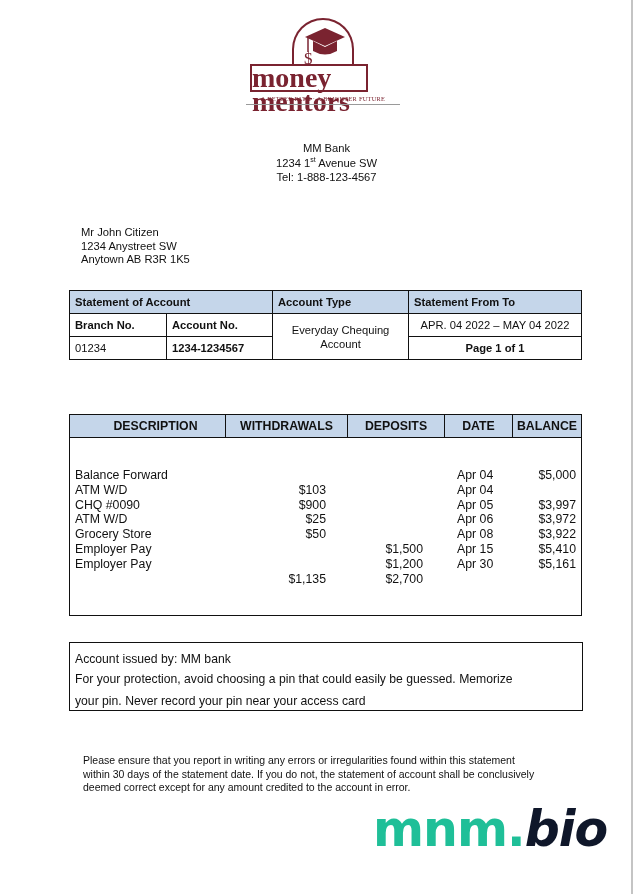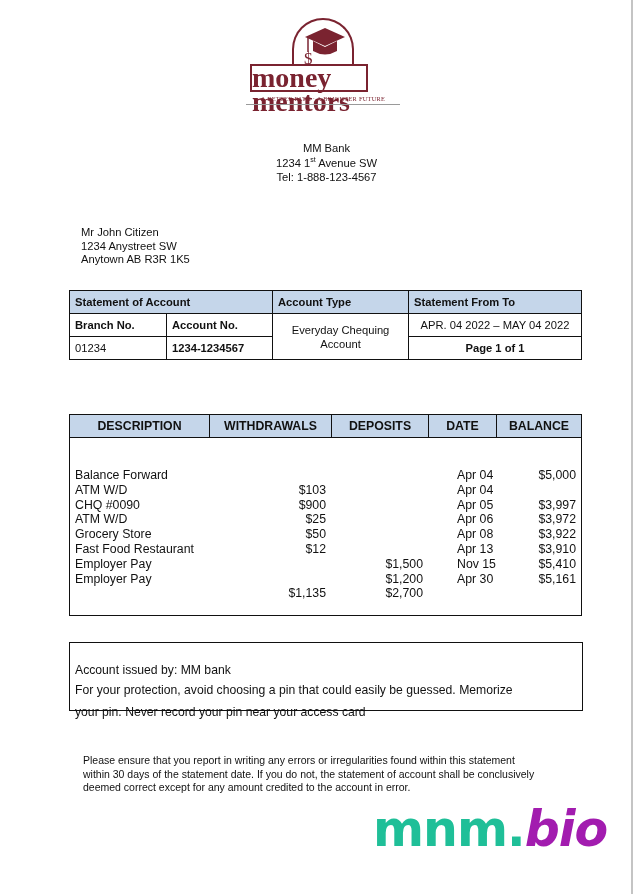--- a/index.html
+++ b/index.html
@@ -46,51 +46,51 @@
   table.summary td, table.summary th { border: 1px solid #111; padding: 0 5px; height: 22px; }
   table.summary th { background: #c5d6ea; font-weight: bold; text-align: left; }
   table.summary .bold { font-weight: bold; }
   table.summary .center { text-align: center; }
 
   
   .tx {
     position: absolute; left: 69px; top: 414px; width: 513px; height: 202px; box-sizing: border-box;
     border: 1px solid #111;
   }
-  .tx-head { display: flex; height: 22px; background: #c5d6ea; border-bottom: 1px solid #111; font-weight: bold; font-size: 12.3px; }
+  .tx-head { display: flex; height: 22px; background: #c5d6ea; border-bottom: 1px solid #111; font-weight: bold; font-size: 12.3px; padding-left: 16px; }
   .tx-head div { display: flex; align-items: center; justify-content: center; border-right: 1px solid #111; box-sizing: border-box; }
   .tx-head div:last-child { border-right: none; }
   .c1 { width: 140px; } .c2 { width: 122px; } .c3 { width: 97px; } .c4 { width: 68px; } .c5 { flex: 1; }
   .tx-body { position: absolute; left: 0; top: 53px; width: 100%; font-size: 12.3px; }
   .tx-row { position: relative; height: 14.8px; line-height: 14.8px; }
   .tx-row span { position: absolute; }
   .r-desc { left: 5px; }
   .r-wd { right: 255px; }
   .r-dep { right: 158px; margin-left: 44px; }
   .r-date { left: 387px; }
   .r-bal { right: 5px; }
 
   
   .notice {
     position: absolute; left: 69px; top: 642px; width: 514px; height: 69px; box-sizing: border-box;
-    border: 1px solid #111; padding: 19px 5px; font-size: 12.2px; line-height: 22px;
+    border: 1px solid #111; padding: 8px 5px; font-size: 12.2px; line-height: 22px;
   }
   .notice p { margin: 0; }
   .notice .first { line-height: 16px; margin-bottom: 1px; }
 
   
   .disclaimer { position: absolute; left: 75px; top: 754px; width: 520px; font-size: 10.5px; line-height: 13.5px; margin-left: 8px; }
 
   
   .watermark {
     position: absolute; left: 373px; top: 800px; font-size: 49px; font-weight: bold; line-height: 60px;
     font-family: "DejaVu Sans", sans-serif; letter-spacing: -1px;
   }
   .wm-a { color: #1fbf98; }
-  .wm-b { color: #a21caf; font-style: italic; text-align: center; }
+  .wm-b { color: #0f172a; font-style: italic; text-align: center; }
 </style>
 </head>
 <body>
 
 <div class="right-edge"></div>
 
 <div class="logo">
   <div class="logo-arch"></div>
   <svg class="logo-cap" viewBox="0 0 42 34">
     <polygon points="21,2 41,11 21,20 1,11" fill="#7a2330"></polygon>
@@ -173,31 +173,24 @@
         <span class="r-bal">$3,972</span>
       </div>
       <div class="tx-row">
         <span class="r-desc">Grocery Store</span>
         <span class="r-wd">$50</span>
         <span class="r-dep"></span>
         <span class="r-date">Apr 08</span>
         <span class="r-bal">$3,922</span>
       </div>
       <div class="tx-row">
-        <span class="r-desc">Fast Food Restaurant</span>
-        <span class="r-wd">$12</span>
-        <span class="r-dep"></span>
-        <span class="r-date">Apr 13</span>
-        <span class="r-bal">$3,910</span>
-      </div>
-      <div class="tx-row">
         <span class="r-desc">Employer Pay</span>
         <span class="r-wd"></span>
         <span class="r-dep">$1,500</span>
-        <span class="r-date">Nov 15</span>
+        <span class="r-date">Apr 15</span>
         <span class="r-bal">$5,410</span>
       </div>
       <div class="tx-row">
         <span class="r-desc">Employer Pay</span>
         <span class="r-wd"></span>
         <span class="r-dep">$1,200</span>
         <span class="r-date">Apr 30</span>
         <span class="r-bal">$5,161</span>
       </div>
       <div class="tx-row">

